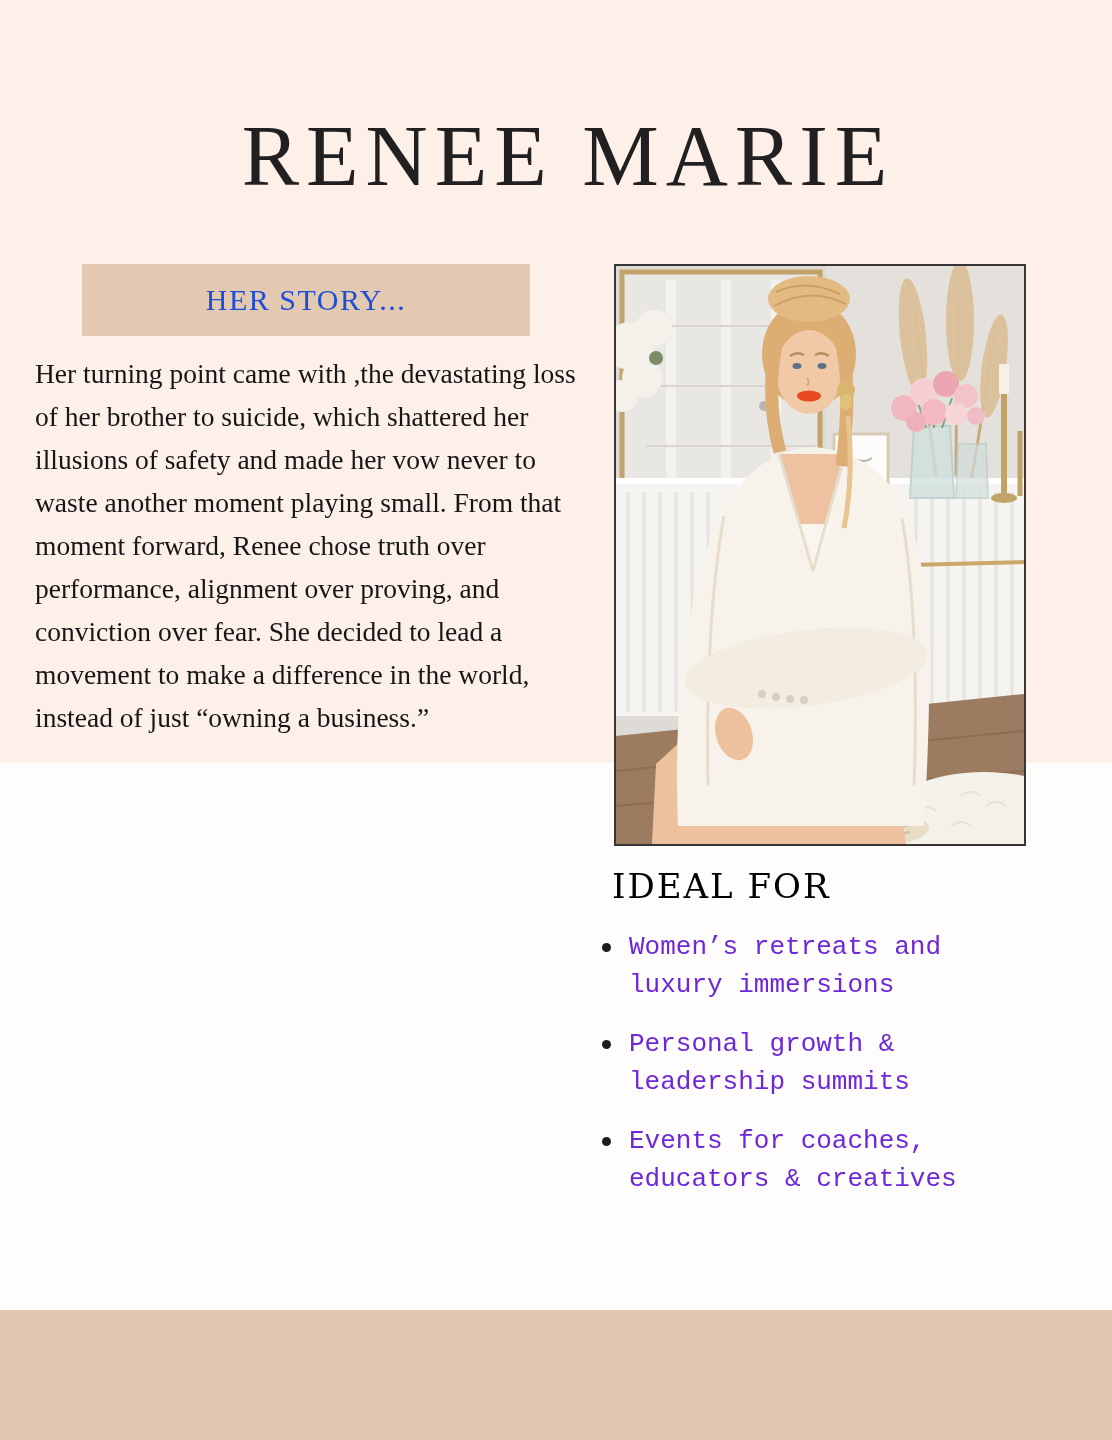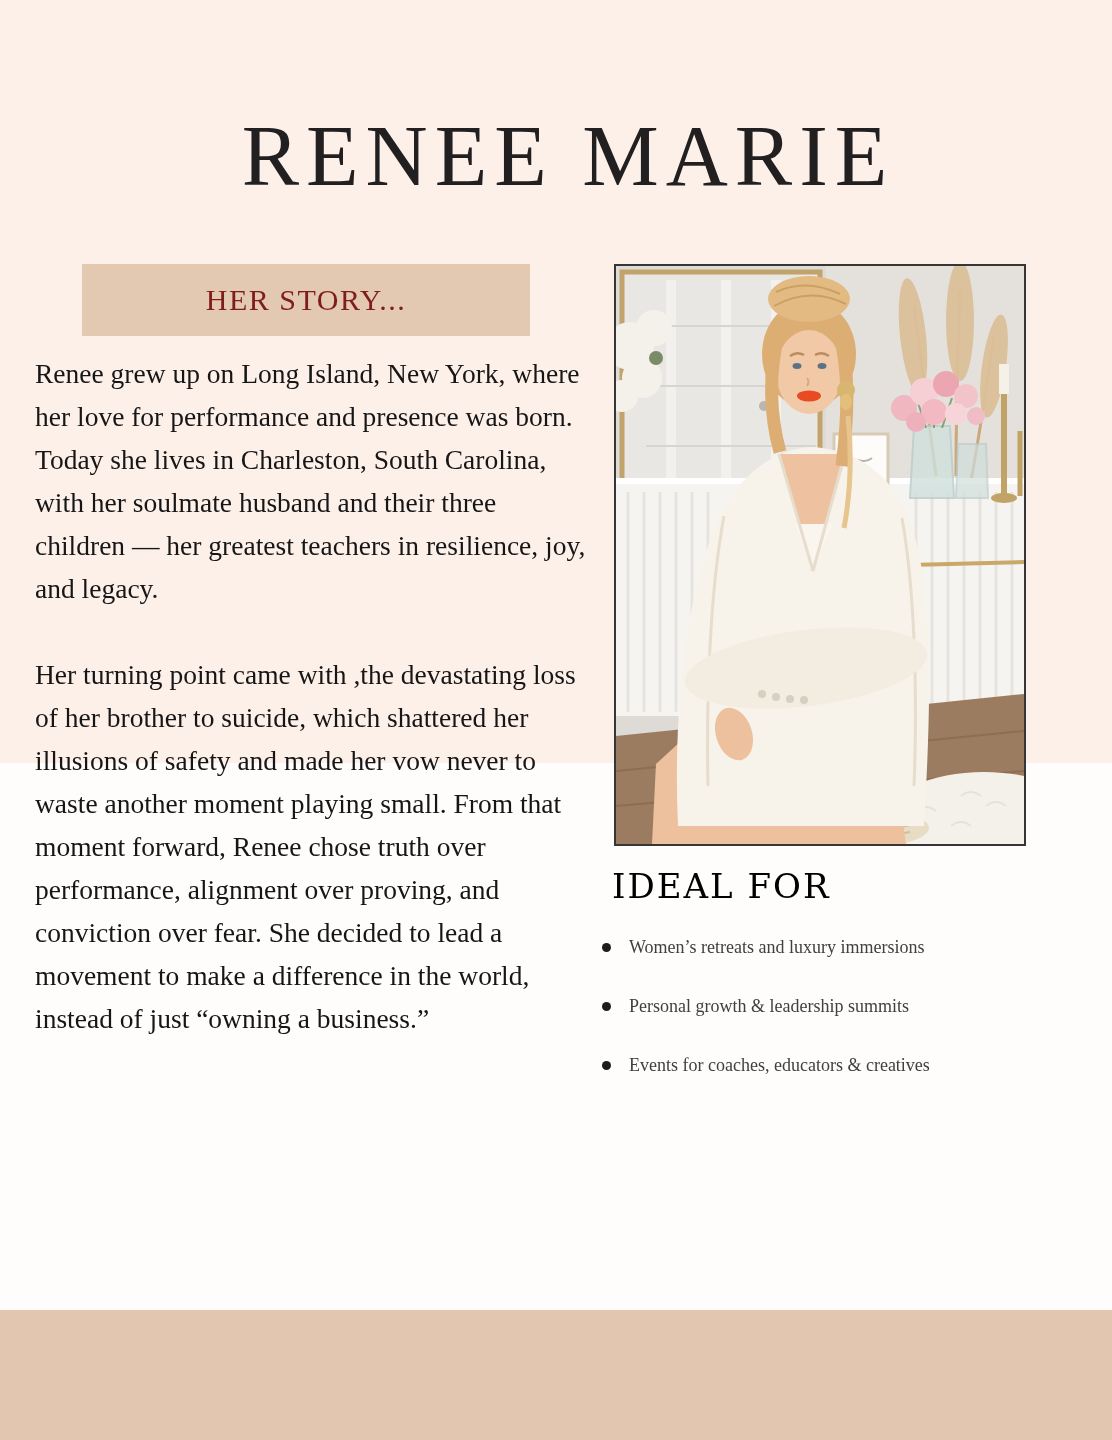--- a/index.html
+++ b/index.html
@@ -15,21 +15,21 @@
     position:absolute; top:94px; left:0; width:100%; margin:12px;
     text-align:center; font-size:86px; font-weight:400;
     letter-spacing:7px; color:#211f20;
   }
 
   .story-box {
     position:absolute; left:82px; top:264px; width:448px; height:72px;
     background:#e3c8b2; display:flex; align-items:center; justify-content:center;
   }
   .story-box .story-heading {
-    font-size:30px; letter-spacing:1.5px; color:#7f1d1d;
+    font-size:30px; letter-spacing:1.5px; color:#1d4ed8;
   }
 
   .story-text {
     position:absolute; left:35px; top:352px; width:556px;
     color:#171617; font-size:27.5px; line-height:43px;
   }
   .story-text p { margin:0 0 43px 0; }
 
   .photo-frame {
     position:absolute; left:614px; top:264px; width:408px; height:578px;
@@ -38,21 +38,21 @@
   .photo-frame svg { display:block; width:100%; height:100%; }
 
   .ideal-heading {
     position:absolute; left:612px; top:866px; margin:0;
     font-family:"DejaVu Serif", serif; font-size:34px; font-weight:400;
     letter-spacing:2px; color:#000000;
   }
   .ideal-list {
     position:absolute; left:602px; top:928px; width:436px;
     margin:0; padding:0; list-style:none;
-    font-family:Liberation Serif, serif; font-size:18px; line-height:38px; color:#404040;
+    font-family:Liberation Mono, monospace; font-size:26px; line-height:38px; color:#6d28d9;
   }
   .ideal-list li { display:flex; gap:18px; margin-bottom:21px; }
   .ideal-list .dot {
     width:9px; height:9px; border-radius:50%; background:#1d1b1c;
     flex:0 0 9px; margin-top:15px;
   }
 </style>
 </head>
 <body>
 
@@ -61,21 +61,20 @@
   <div class="bg-top"></div>
   <div class="footer-band"></div>
 
   <h1 class="title">RENEE MARIE</h1>
 
   <div class="story-box">
     <span class="story-heading">HER STORY...</span>
   </div>
 
   <div class="story-text">
-    <p>Renee grew up on Long Island, New York, where her love for performance and presence was born. Today she lives in Charleston, South Carolina, with her soulmate husband and their three children — her greatest teachers in resilience, joy, and legacy.</p>
     <p>Her turning point came with ,the devastating loss of her brother to suicide, which shattered her illusions of safety and made her vow never to waste another moment playing small. From that moment forward, Renee chose truth over performance, alignment over proving, and conviction over fear. She decided to lead a movement to make a difference in the world, instead of just “owning a business.”</p>
   </div>
 
   <div class="photo-frame">
     <svg viewBox="0 0 408 578" preserveAspectRatio="none" role="img" aria-label="portrait">
 
       <rect x="0" y="0" width="408" height="578" fill="#dedad5"></rect>
       <rect x="210" y="0" width="198" height="460" fill="#e4e1dc"></rect>
 
       <rect x="6" y="6" width="198" height="252" fill="#e9e7e4" stroke="#c2a36b" stroke-width="5"></rect>

